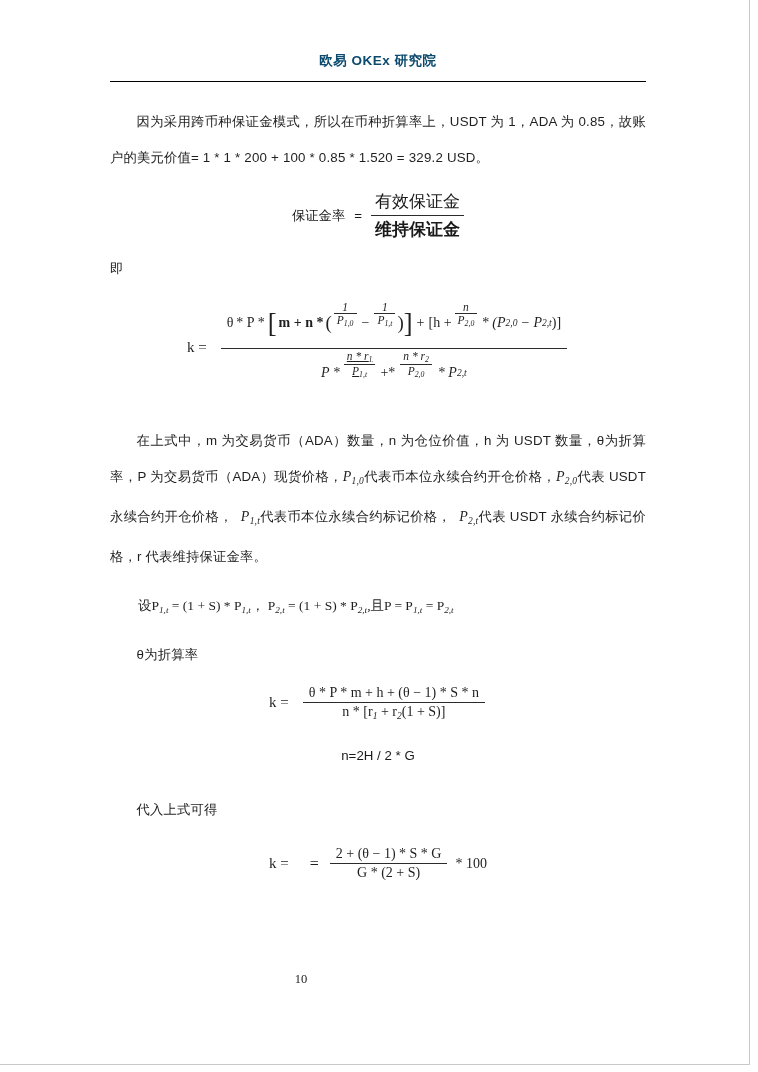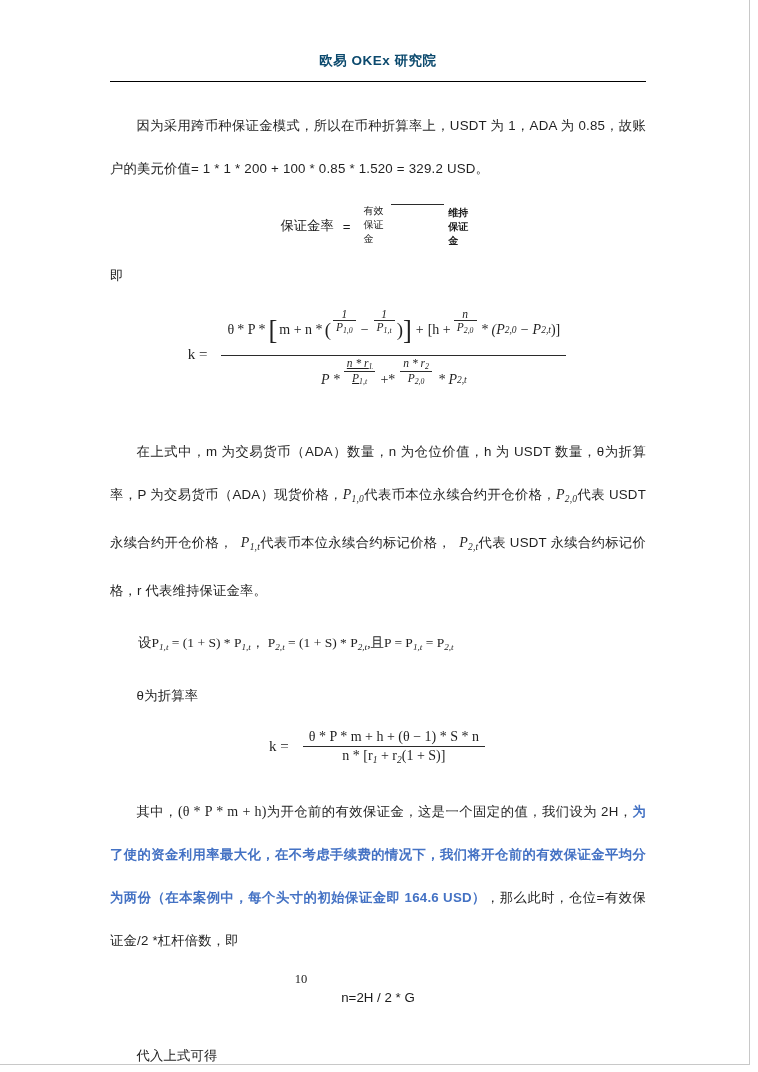--- a/index.html
+++ b/index.html
@@ -45,21 +45,21 @@
     color: #0c4a6e;
   }
   .header-rule {
     border-bottom: 1.6px solid #000;
     margin-top: 11px;
   }
 
   
   .para {
     font-size: 13.3px;
-    line-height: 43px;
+    line-height: 36px;
     text-align: justify;
     color: #1f1f1f;
     letter-spacing: .2px;
   }
   .para.indent { text-indent: 2em; }
   .p-gap-lg { margin-top: 22px; }
   .p-gap-md { margin-top: 18px; }
 
   .blue { color: #4472c4; font-weight: bold; }
 
@@ -110,24 +110,24 @@
     font-size: .68em;
     vertical-align: -.28em;
     font-style: italic;
   }
   .it { font-style: italic; }
   .bigbr { font-size: 1.9em; font-weight: 300; line-height: 0; vertical-align: -.18em; }
   .medbr { font-size: 1.35em; line-height: 0; vertical-align: -.12em; }
 
   .cjk-frac {
     display: inline-flex;
-    flex-direction: row;
+    flex-direction: column;
     align-items: center;
     font-family: "Liberation Sans", "DejaVu Sans", sans-serif;
-    font-size: 10px;
+    font-size: 17px;
   }
   .cjk-frac .num { padding: 0 4px 2px 4px; }
   .cjk-frac .den { padding: 2px 4px 0 4px; font-weight: bold; }
   .cjk-frac .bar { width: 100%; border-top: 1.3px solid #2b2b2b; align-self: stretch; }
 
   
   .page-number {
     position: absolute;
     left: 0;
     top: 972px;
@@ -166,21 +166,21 @@
 
     <div class="mathblock math" style="margin-top:16px;">
       <span class="mrow">
         <span class="lhs">k =</span>
         <span class="frac">
 
           <span class="num mrow">
             <span>θ</span>
             <span style="margin:0 3px;">* P *</span>
             <span class="bigbr">[</span>
-            <span style="margin:16px 2px;">m + n *</span>
+            <span style="margin:16px 2px;font-weight:bold;">m + n *</span>
             <span class="medbr">(</span>
             <span class="frac frac-sm">
               <span class="num it">1</span>
               <span class="bar"></span>
               <span class="den"><span class="it">P</span><sub>1,0</sub></span>
             </span>
             <span style="margin:0 3px;">−</span>
             <span class="frac frac-sm">
               <span class="num it">1</span>
               <span class="bar"></span>
@@ -240,23 +240,20 @@
       <span class="mrow">
         <span class="lhs">k =</span>
         <span class="frac">
           <span class="num">θ * P * m + h + (θ − 1) * S * n</span>
           <span class="bar"></span>
           <span class="den"><span>n * [r</span><sub>1</sub><span> + r</span><sub>2</sub><span>(1 + S)]</span></span>
         </span>
       </span>
     </div>
 
-    <div class="para indent" style="margin-top:26px;">
-      <span>其中，</span><span class="math">(θ * P * m + h)</span><span>为开仓前的有效保证金，这是一个固定的值，我们设为 2H，</span><span class="blue">为了使的资金利用率最大化，在不考虑手续费的情况下，我们将开仓前的有效保证金平均分为两份（在本案例中，每个头寸的初始保证金即 164.6 USD）</span><span>，那么此时，仓位=有效保证金/2 *杠杆倍数，即</span>
-    </div>
 
     <div class="centerline" style="margin-top:22px;">n=2H / 2 * G</div>
 
     <div class="para indent" style="margin-top:22px;">代入上式可得</div>
 
     <div class="mathblock math" style="margin-top:18px;">
       <span class="mrow">
         <span class="lhs">k =</span>
         <span class="eqsign">=</span>
         <span class="frac">

